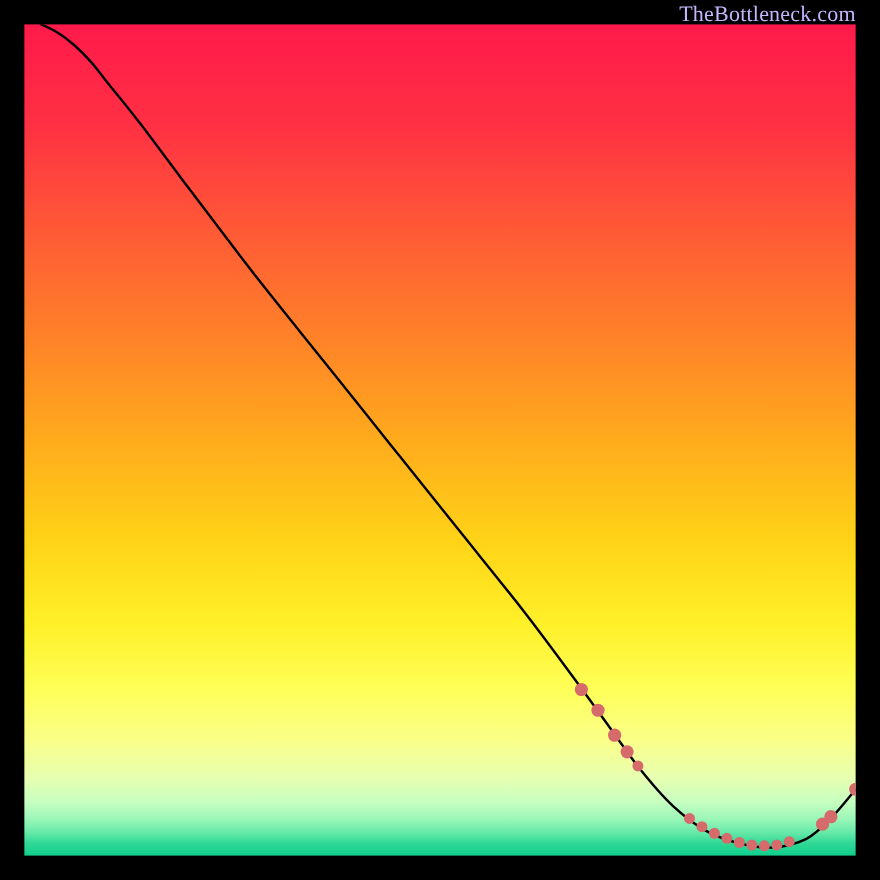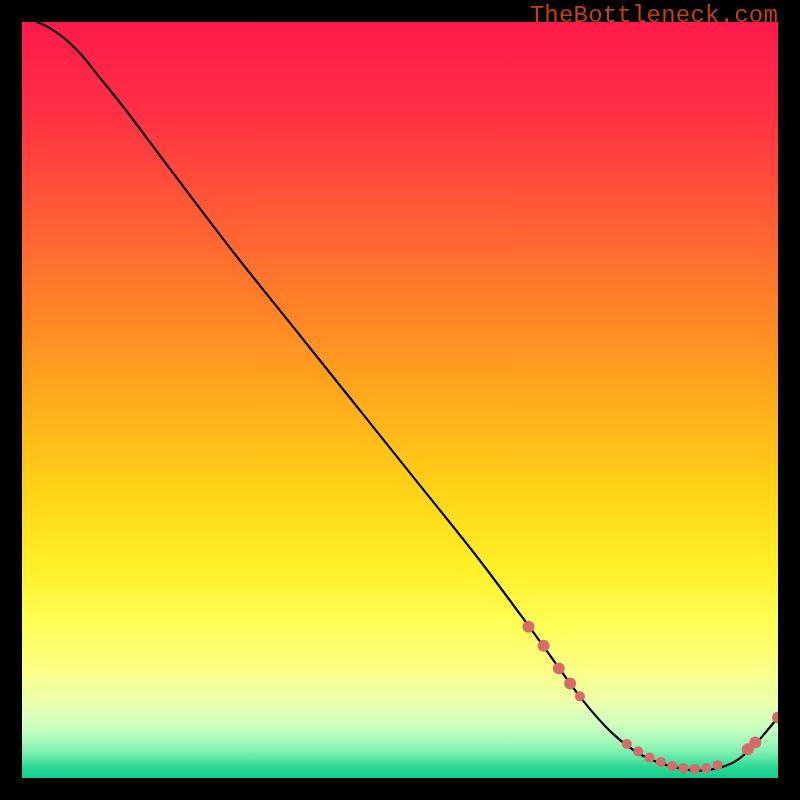--- a/index.html
+++ b/index.html
@@ -20,24 +20,24 @@
     position: absolute;
     left: 22px;
     top: 22px;
     width: 756px;
     height: 756px;
   }
   .attribution {
     position: absolute;
     top: 2px;
     right: 22px;
-    font-family: Liberation Mono, monospace;
-    font-size: 24px;
+    font-family: Liberation Serif, serif;
+    font-size: 20px;
     font-weight: 500;
-    color: #c2410c;
+    color: #c4b5fd;
     letter-spacing: 0.2px;
   }
 </style>
 </head>
 <body>
 
 <div class="stage">
   <svg class="plot" viewBox="0 0 756 756" preserveAspectRatio="none">
     <defs>
       <linearGradient id="bg-grad" x1="0" y1="0" x2="0" y2="1">

